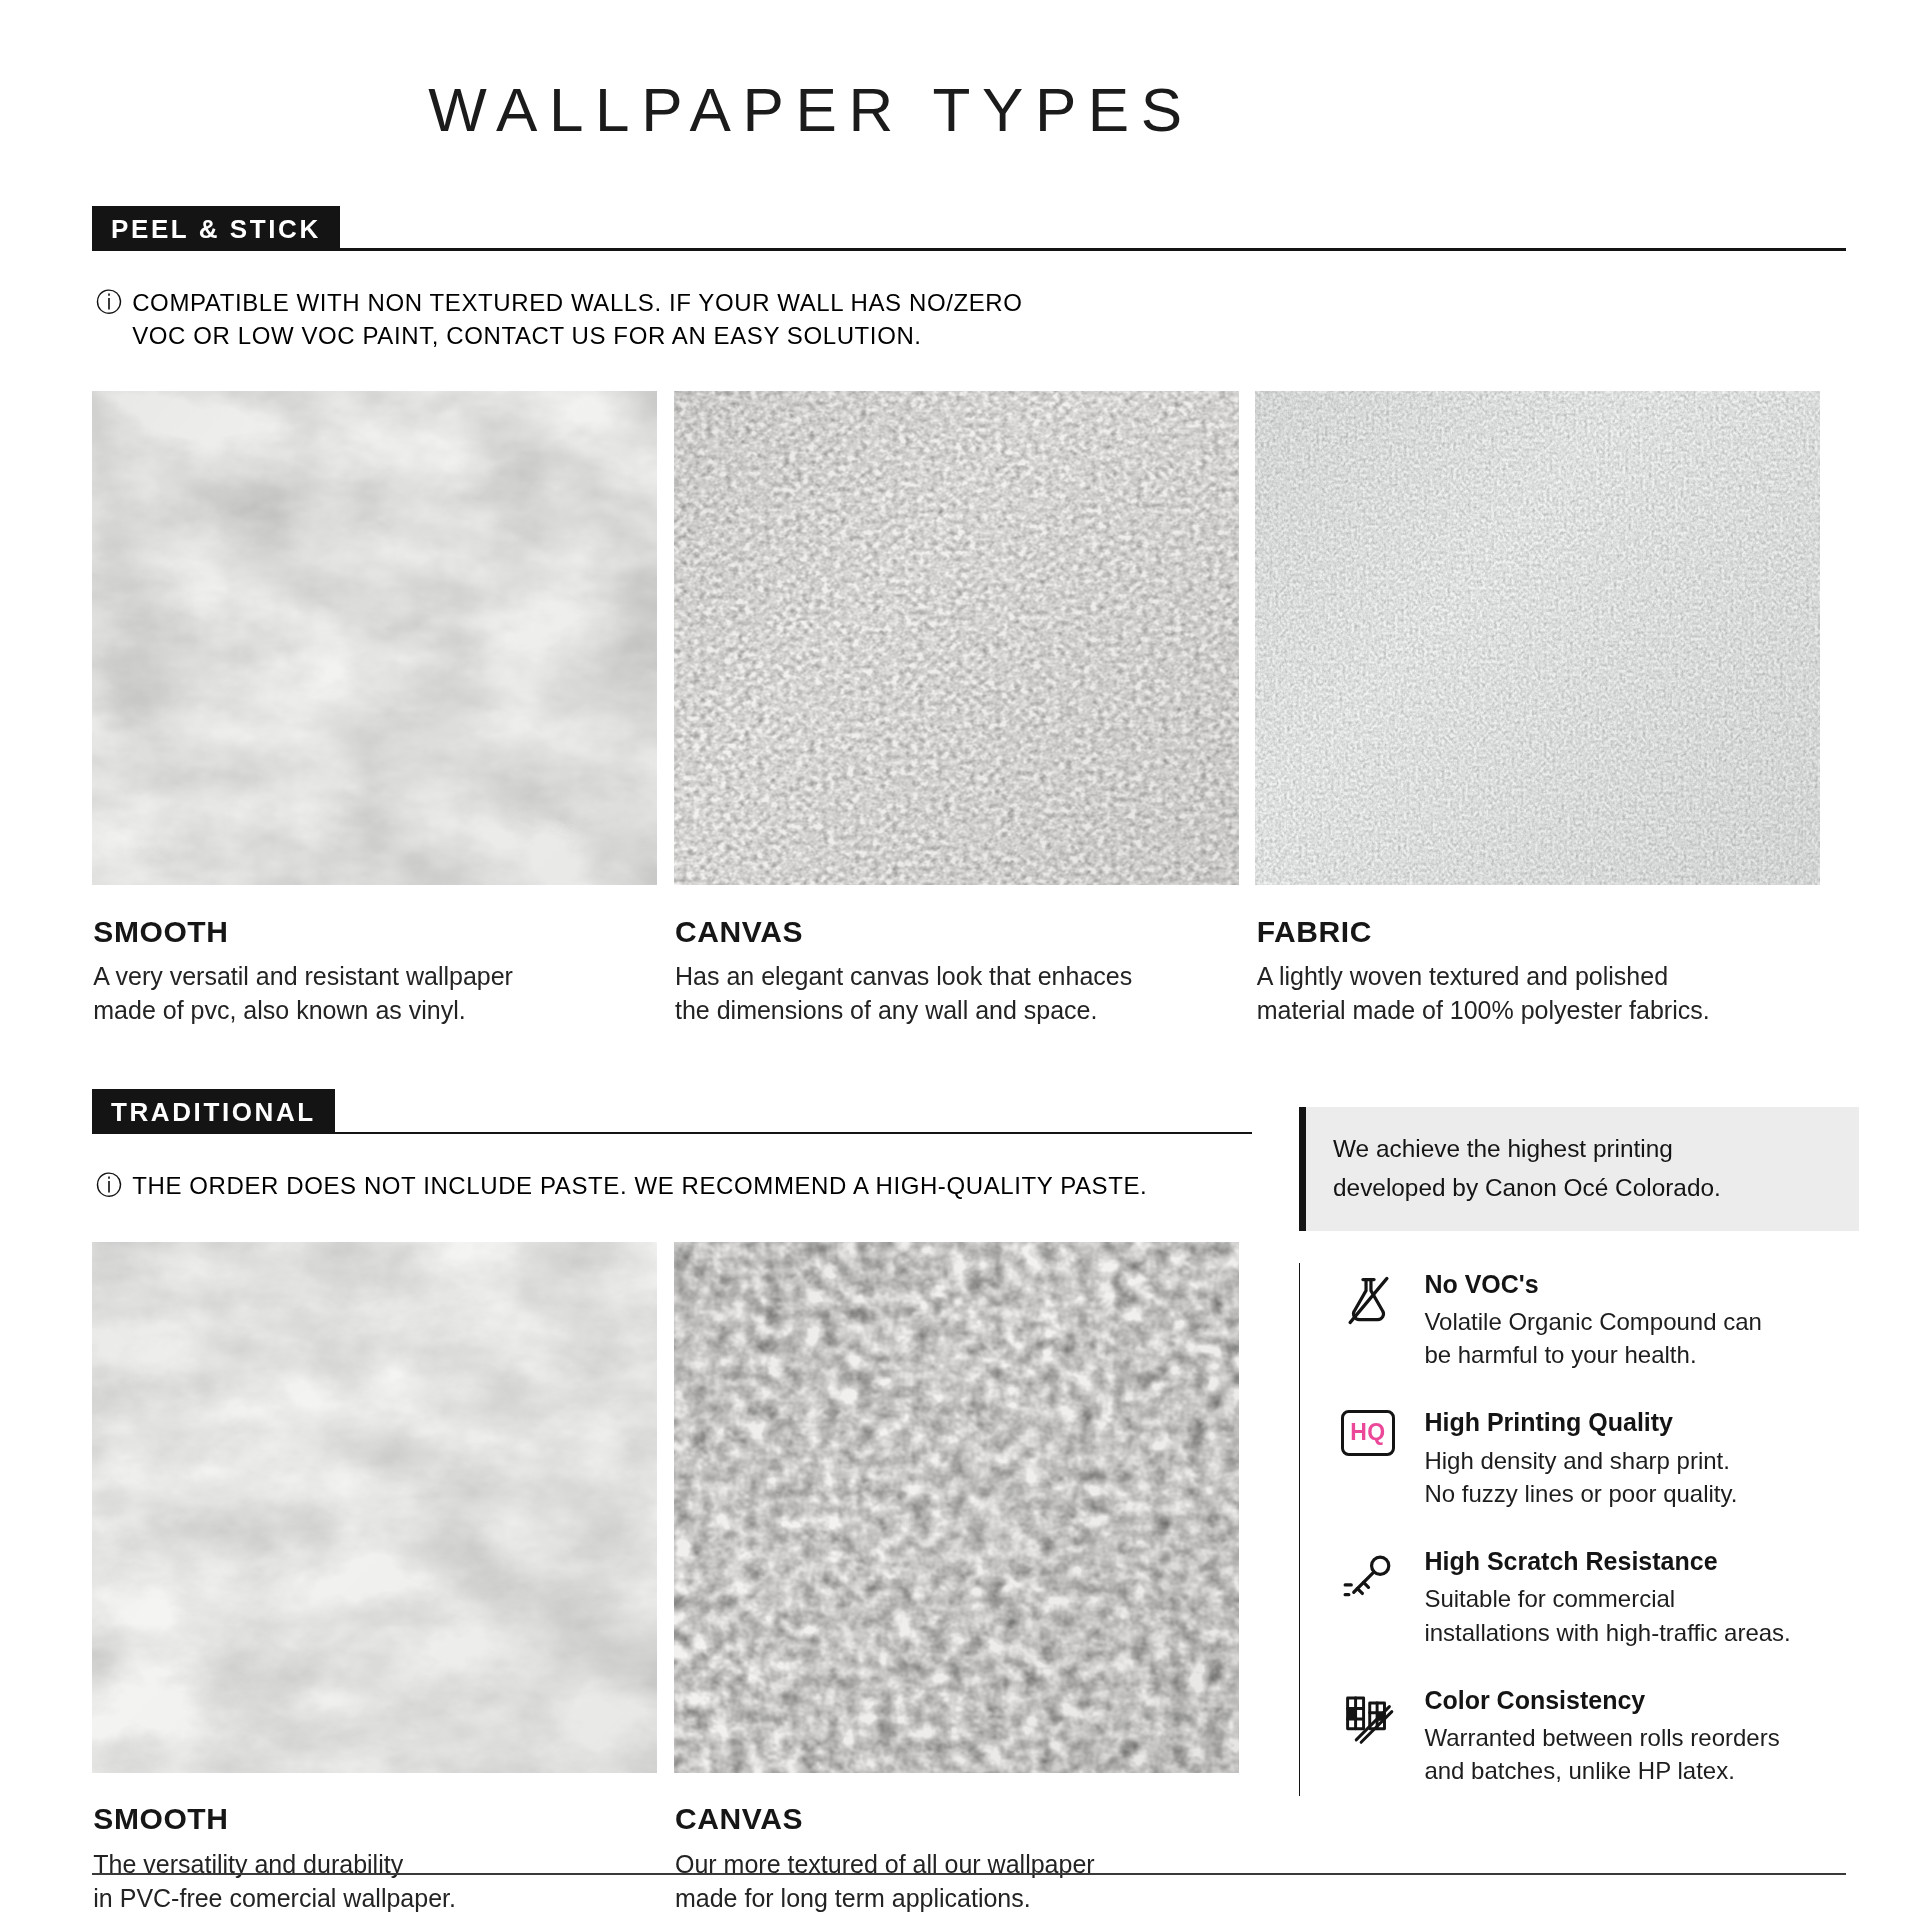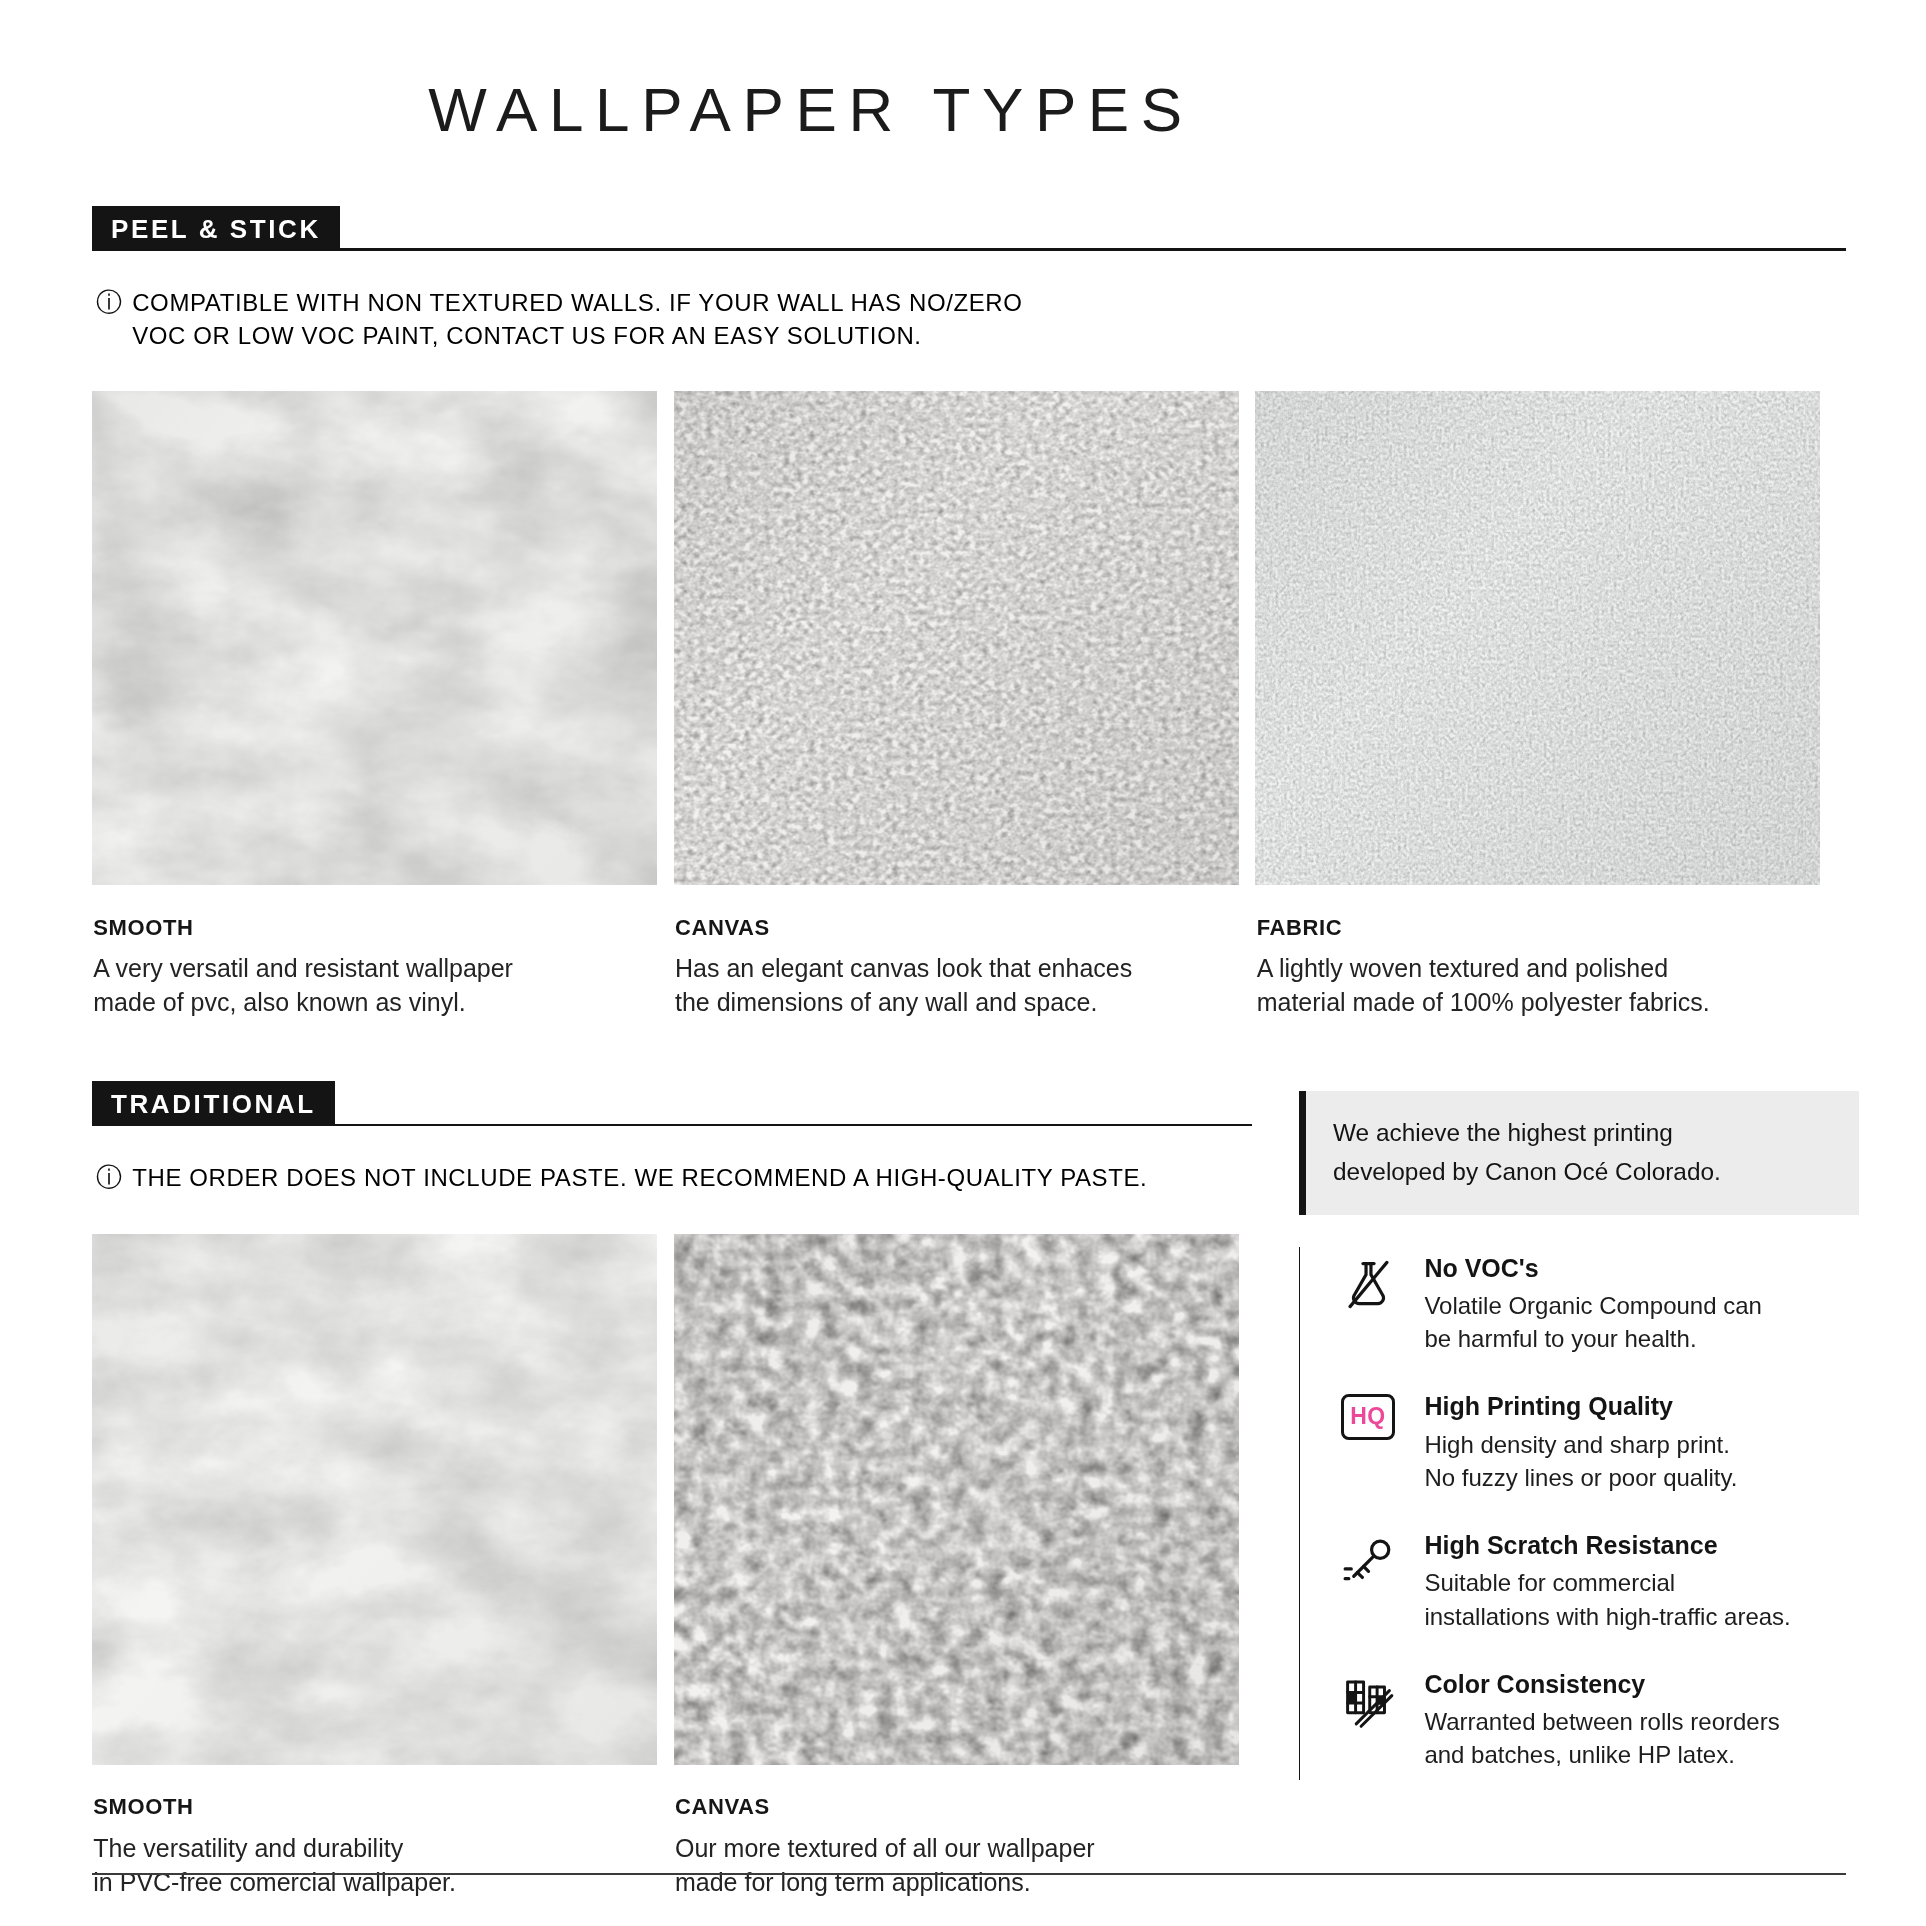--- a/index.html
+++ b/index.html
@@ -33,28 +33,28 @@
 
   
   .grid3 { display:grid; grid-template-columns:repeat(3,565px); gap:16.7px; }
   .grid2 { display:grid; grid-template-columns:repeat(2,565px); gap:16.7px; }
   figure.swatch { margin:0; }
   .swatch-img { position:relative; width:100%; height:494px; overflow:hidden; background:#f3f3f2; }
   .grid2 .swatch-img { height:531px; }
   .tex { position:absolute; inset:0; width:100%; height:100%; display:block; }
   .sheen { position:absolute; inset:0;
     background:linear-gradient(132deg, rgba(0,0,0,0.05) 0%, rgba(255,255,255,0) 38%, rgba(0,0,0,0.055) 100%); }
-  figcaption h3 { margin:29.5px 0 0 1.3px; font-size:22px; font-weight:700; letter-spacing:0.6px; color:#161616; }
+  figcaption h3 { margin:29.5px 0 0 1.3px; font-size:30px; font-weight:700; letter-spacing:0.6px; color:#161616; }
   .swatch-desc { margin:10.3px 0 0 1.3px; font-size:25px; line-height:1.36; color:#232323; }
 
   
   .sidebar { position:absolute; left:1299px; top:1091px; width:560px; }
   .quote-box {
     background:#ececec; border-left:7px solid #141414;
-    padding:23px 23px 24.4px 27px; font-size:24.4px; line-height:1.58; color:#141414;
+    padding:23px 23px 24.4px 27px; font-size:24.4px; line-height:1.58; color:#141414;margin-top:16px;
   }
   .features {
     margin-top:32px; border-left:1.9px solid #141414;
     padding:6.4px 0 9px 36px; display:flex; flex-direction:column; gap:37px;
   }
   .feature { display:flex; gap:24.4px; align-items:flex-start; }
   .f-icon { flex:0 0 64px; width:64px; display:flex; justify-content:center; padding-top:1.3px; }
   .f-title { margin:0 0 6.4px 0; font-size:25px; font-weight:700; color:#141414; }
   .f-desc { margin:0; font-size:24px; line-height:1.38; color:#1d1d1d; }
 

